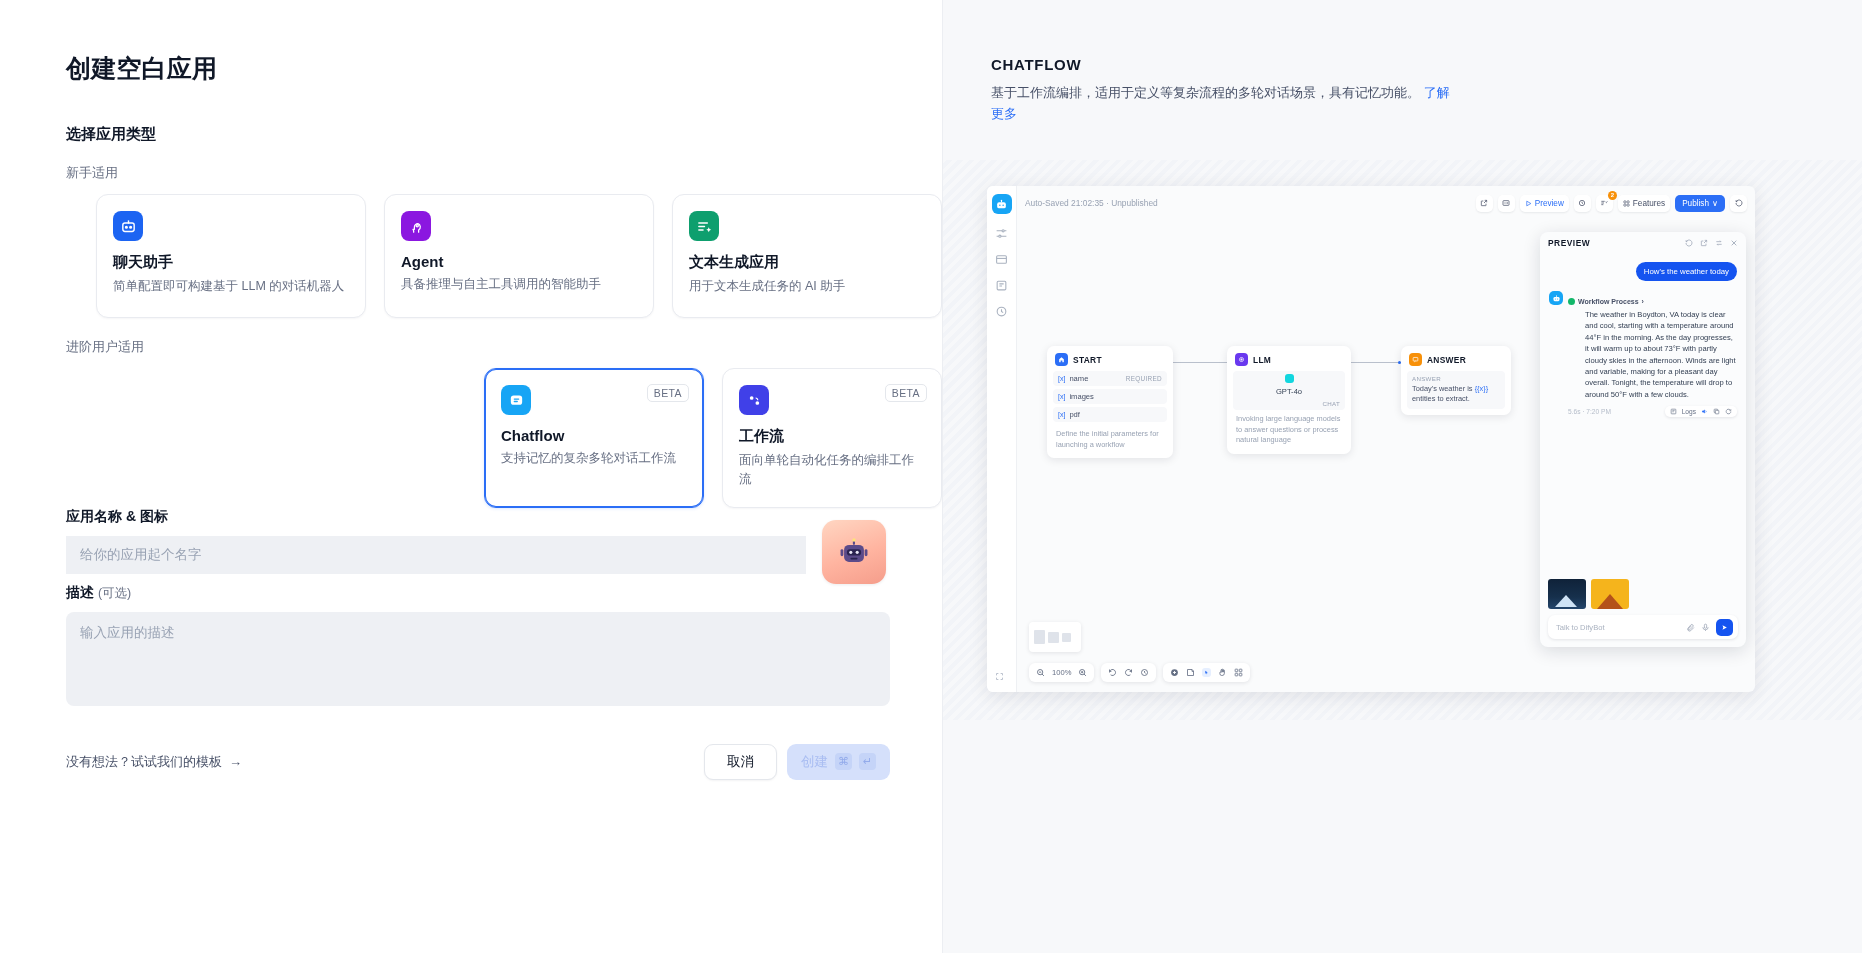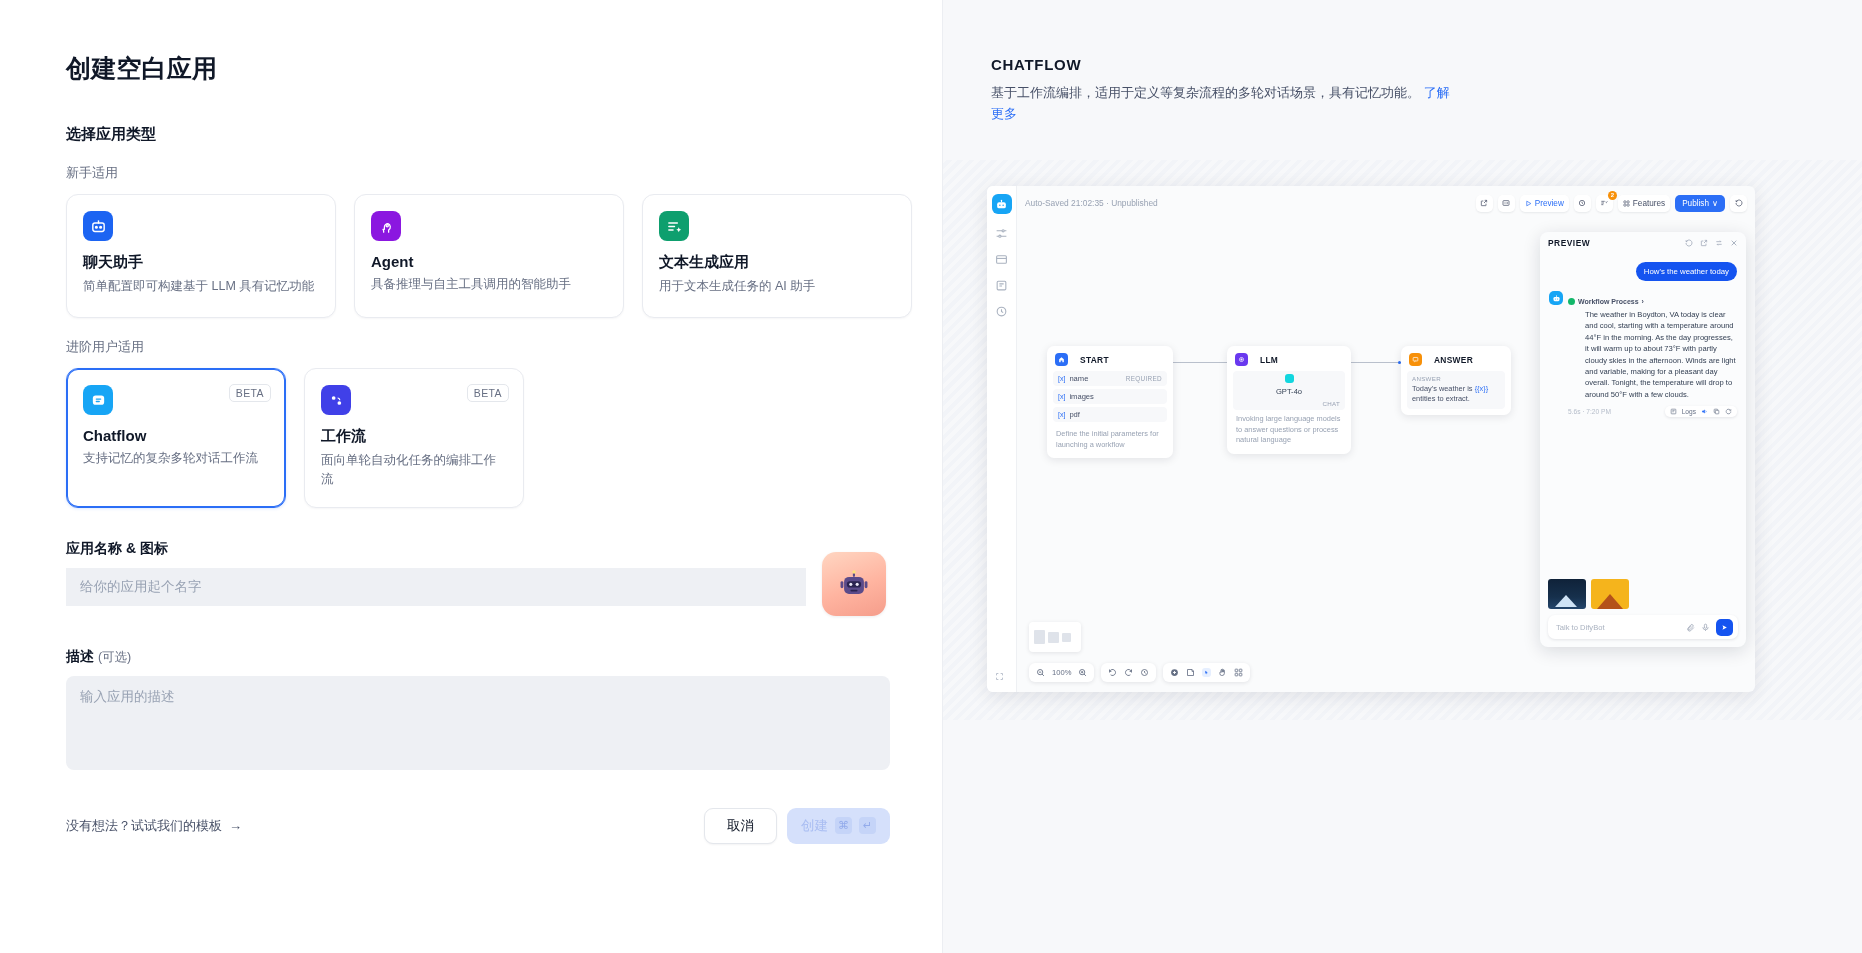--- a/index.html
+++ b/index.html
@@ -20,21 +20,21 @@
     font-size: 25px; font-weight: bold; color: #101828; letter-spacing: .2px;
   }
   .section-title {
     margin-top: 40px; font-size: 15px; font-weight: bold; color: #101828;
   }
   .group-label {
     margin-top: 20px; font-size: 13px; color: #676f83;
   }
 
   
-  .card-row { display: flex; gap: 18px; margin-top: 12px; }
+  .card-row { display: flex; gap: 18px; margin-top: 12px; justify-content: flex-end; }
   .type-card {
     width: 270px; border: 1px solid #e9ebf0; border-radius: 12px;
     background: #fff; padding: 16px 16px 18px 16px; position: relative;
     box-shadow: 0 1px 2px rgba(16,24,40,.04);
     cursor: pointer;
   }
   .type-card.tall { min-height: 124px; }
   .type-card.adv { width: 220px; min-height: 134px; }
   .type-card.selected {
     border: 1.6px solid #2b6ef6; box-shadow: 0 0 0 1px #2b6ef6 inset, 0 1px 3px rgba(43,110,246,.15);
@@ -52,21 +52,21 @@
   }
   .beta-badge {
     position: absolute; right: 14px; top: 15px;
     border: 1px solid #e4e7ec; border-radius: 5px;
     font-size: 10.5px; color: #676f83; padding: 2px 6px; letter-spacing: .4px;
     background: #fff;
   }
 
   
   .form-label {
-    margin-top: 32px; font-size: 14px; font-weight: bold; color: #101828;
+    font-size: 14px; font-weight: bold; color: #101828;
   }
   .form-label .opt { font-weight: normal; font-size: 12.5px; color: #676f83; }
   .name-row { display: flex; align-items: flex-start; gap: 16px; margin-top: 10px; }
   .text-input {
     width: 740px; height: 38px; background: #eef0f4; border: 1px solid transparent;
     border-radius: 0; padding: 0 13px; font-size: 13.5px; color: #101828;
     font-family: inherit; outline: none;
   }
   .text-input::placeholder { color: #98a2b3; }
   .app-avatar {
@@ -163,21 +163,21 @@
     position: absolute; top: -4px; right: -4px; width: 9px; height: 9px;
     background: #f79009; border-radius: 50%; color: #fff; font-size: 6px;
     display: flex; align-items: center; justify-content: center; font-weight: bold;
   }
 
   
   .node {
     position: absolute; background: #fff; border-radius: 7px;
     box-shadow: 0 2px 8px rgba(16,24,40,.10); padding: 6px;
   }
-  .node-head { display: flex; align-items: center; gap: 12px; padding: 1px 2px 5px 2px; }
+  .node-head { display: flex; align-items: center; gap: 5px; padding: 1px 2px 5px 2px; }
   .node-ico {
     width: 13px; height: 13px; border-radius: 4px; display: flex;
     align-items: center; justify-content: center; color: #fff; font-size: 7px;
   }
   .node-title { font-size: 8.4px; font-weight: bold; color: #101828; letter-spacing: .3px; }
   .node-var {
     display: flex; align-items: center; gap: 4px; background: #f7f8fa;
     border-radius: 4px; padding: 3px 5px; margin-bottom: 3px; font-size: 7.6px; color: #475067;
   }
   .var-x { color: #2b6ef6; font-size: 7px; }
@@ -300,21 +300,21 @@
       <div class="type-card tall">
         <div class="card-icon" style="background:#1c64f2">
           <svg width="17" height="17" viewBox="0 0 24 24" fill="none" stroke="#fff" stroke-width="2" stroke-linecap="round" stroke-linejoin="round">
             <rect x="4" y="7" width="16" height="12" rx="3"></rect>
               <circle cx="9" cy="13" r="1.2" fill="#fff"></circle>
               <circle cx="15" cy="13" r="1.2" fill="#fff"></circle>
               <path d="M12 4v3"></path>
           </svg>
         </div>
         <div class="card-name">聊天助手</div>
-        <div class="card-desc">简单配置即可构建基于 LLM 具有记忆功能</div>
+        <div class="card-desc">简单配置即可构建基于 LLM 的对话机器人</div>
       </div>
 
       <div class="type-card tall">
         <div class="card-icon" style="background:#8b17e0">
           <svg width="17" height="17" viewBox="0 0 24 24" fill="none" stroke="#fff" stroke-width="1.8" stroke-linecap="round" stroke-linejoin="round">
             <path d="M15 20v-3a5 5 0 0 0-1-9 5 5 0 0 0-5 5v3H7l1 2v2"></path>
               <circle cx="13" cy="11" r="1.6"></circle>
           </svg>
         </div>
         <div class="card-name">Agent</div>

